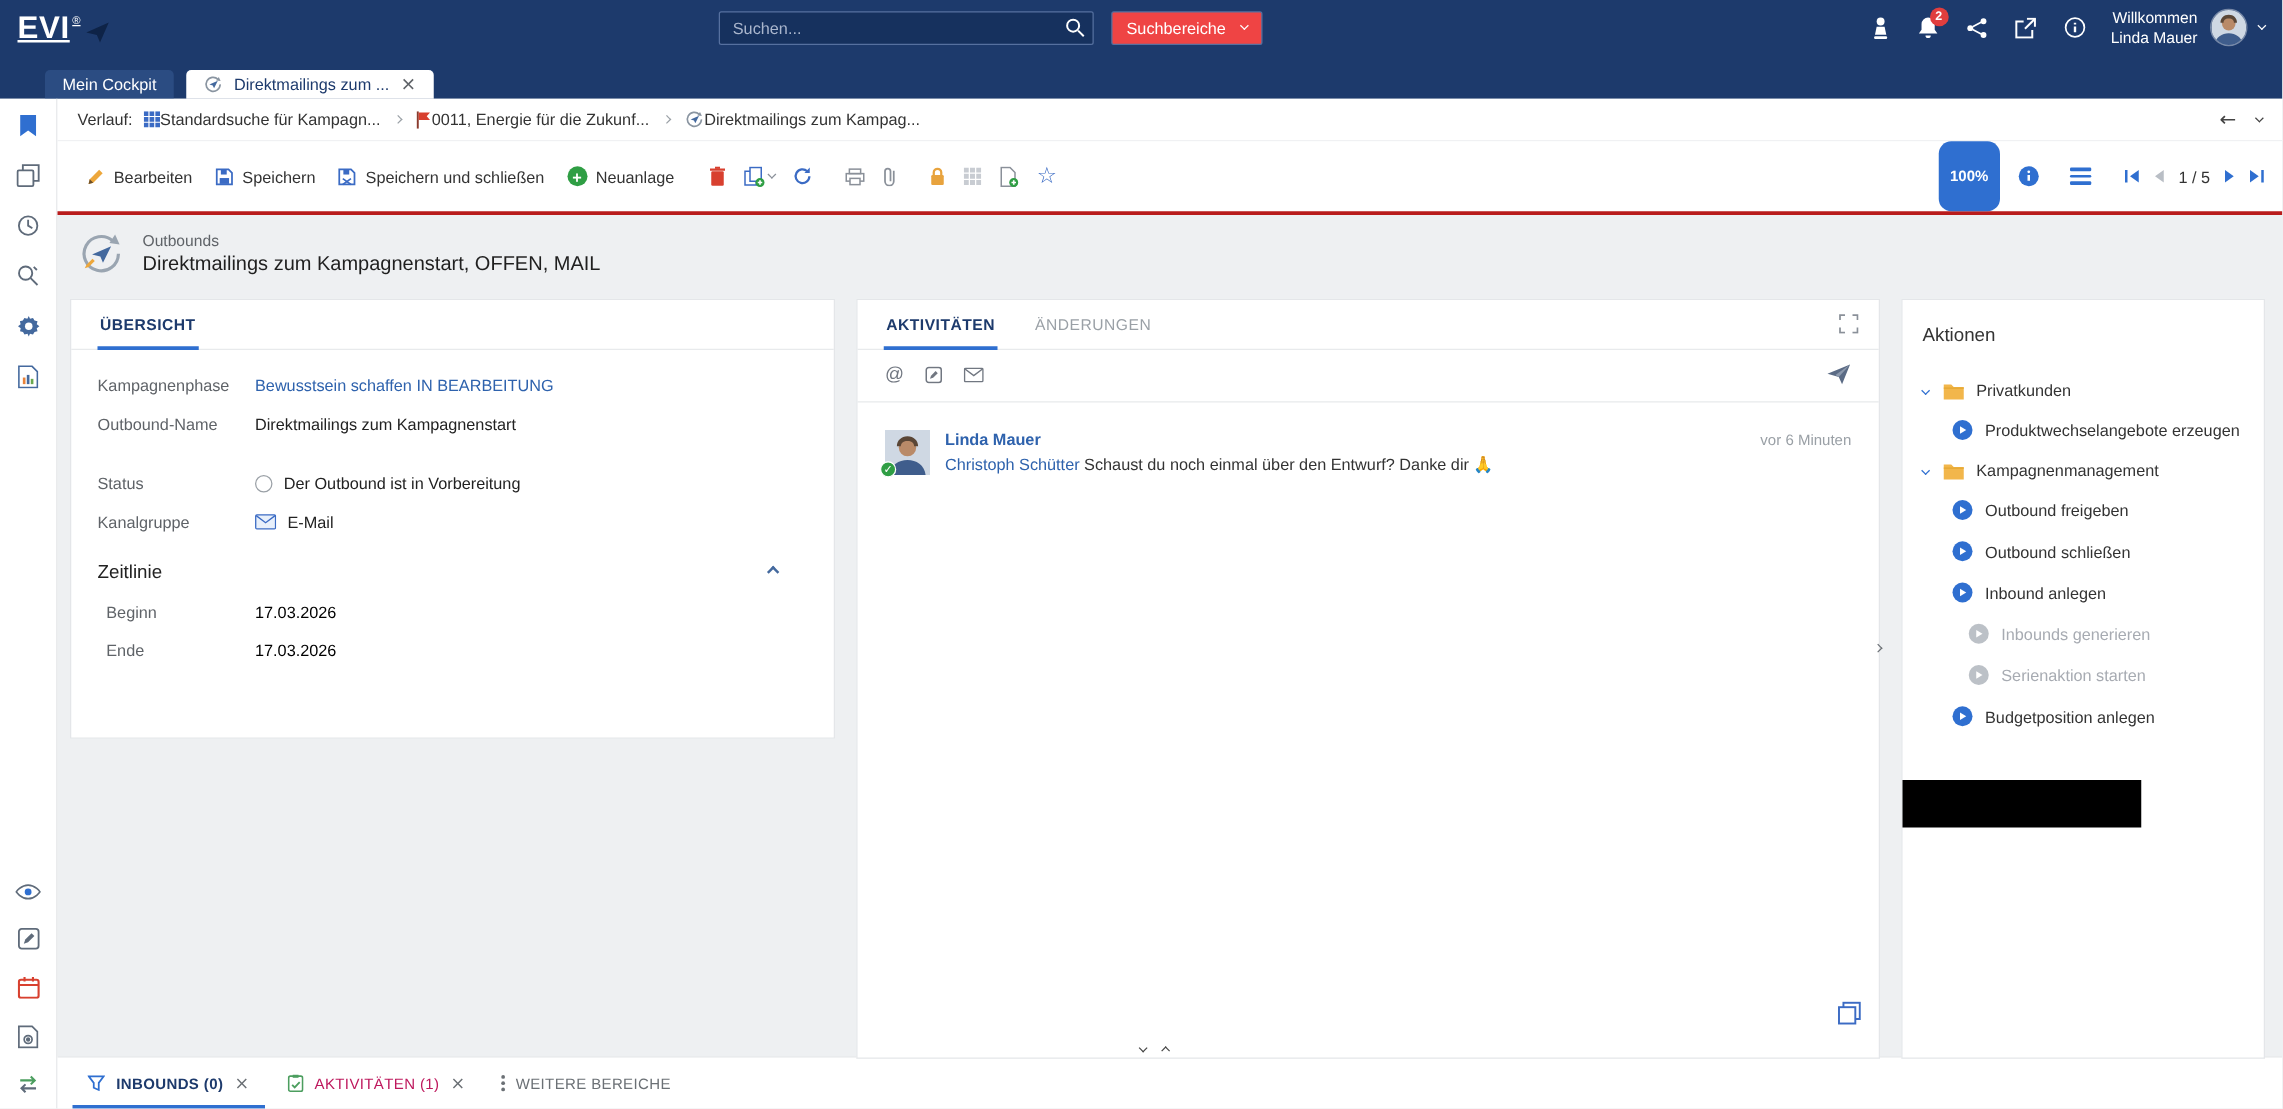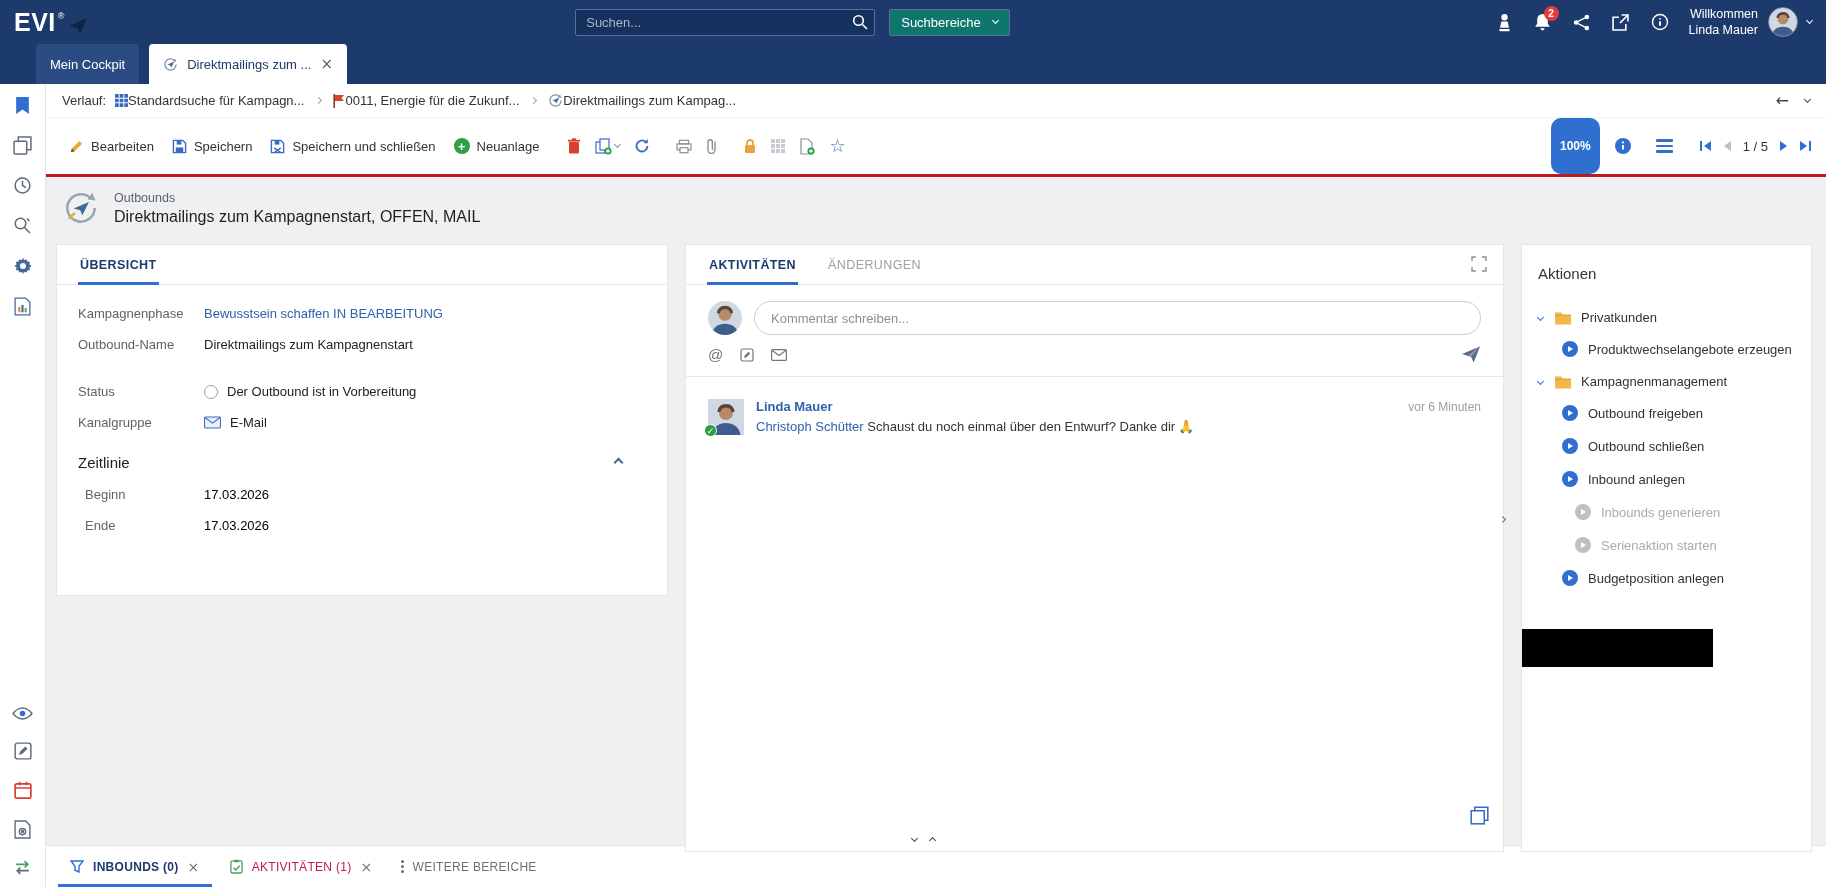--- a/index.html
+++ b/index.html
@@ -1,43 +1,43 @@
 <!DOCTYPE html>
 <html><head>
 <meta charset="utf-8">
 <style>
 *{box-sizing:border-box;margin:0;padding:0;}
 body{font-family:"Liberation Sans",sans-serif;background:#eef0f2;}
 .app{position:relative;width:1826px;height:887px;display:flex;flex-direction:column;overflow:hidden;background:#eef0f2;}
 
 
 .topbar{flex:0 0 44px;background:#1d3a6c;display:flex;align-items:center;padding:0 14px;color:#fff;}
-.logo{display:flex;align-items:flex-start;gap:2px;cursor:pointer;}
+.logo{display:flex;align-items:flex-start;gap:2px;cursor:pointer;text-decoration:underline;}
 .logo-text{font-size:25px;font-weight:700;letter-spacing:.5px;line-height:1;}
 .logo-reg{font-size:9px;margin-top:1px;}
 .logo-plane{margin-top:5px;margin-left:2px;}
 .search-wrap{margin-left:auto;position:relative;width:300px;}
 .search-input{width:100%;height:27px;background:#16315e;border:1px solid #56709f;border-radius:2px;color:#fff;font-size:13px;padding:0 32px 0 10px;font-family:inherit;}
 .search-input::placeholder{color:#aab6cd;}
 .search-btn{position:absolute;right:7px;top:5px;cursor:pointer;display:flex;}
-.scope-select{margin-left:14px;height:27px;background:#0f766e;border:1px solid #56709f;border-radius:2px;display:flex;align-items:center;gap:12px;padding:0 11px;font-size:13px;cursor:pointer;}
+.scope-select{margin-left:14px;height:27px;background:#ef4444;border:1px solid #56709f;border-radius:2px;display:flex;align-items:center;gap:12px;padding:0 11px;font-size:13px;cursor:pointer;}
 .top-icons{margin-left:auto;display:flex;align-items:center;gap:22px;}
 .icon-btn{position:relative;cursor:pointer;display:flex;align-items:center;}
 .badge{position:absolute;top:-7px;right:-8px;background:#e03e3e;color:#fff;font-size:10px;min-width:15px;height:15px;border-radius:8px;display:flex;align-items:center;justify-content:center;padding:0 3px;font-weight:700;}
 .welcome{margin-left:20px;text-align:right;font-size:12.5px;line-height:1.3;}
 .avatar{width:30px;height:30px;border-radius:50%;overflow:hidden;flex:0 0 auto;margin-left:10px;cursor:pointer;border:1px solid rgba(255,255,255,.4);}
 .chev{display:inline-block;width:7px;height:7px;border-right:2px solid currentColor;border-bottom:2px solid currentColor;transform:rotate(45deg);}
 .chev.up{transform:rotate(225deg);}
 .chev.right{transform:rotate(-45deg);}
 .chev.sm{width:5px;height:5px;border-width:1.5px;}
 .user-chev{margin-left:9px;margin-top:-4px;cursor:pointer;color:#fff;}
 
 
 .tabbar{flex:0 0 35px;background:#1d3a6c;display:flex;align-items:flex-end;padding-left:36px;gap:10px;}
-.tab{height:40px;display:flex;align-items:center;gap:9px;padding:0 14px;font-size:13px;border-radius:4px 4px 0 0;cursor:pointer;}
+.tab{height:23px;display:flex;align-items:center;gap:9px;padding:0 14px;font-size:13px;border-radius:4px 4px 0 0;cursor:pointer;}
 .tab-inactive{background:#2b4c82;color:#fff;}
 .tab-active{background:#fff;color:#1d3a6c;}
 .tab-close{color:#5f6368;font-size:15px;line-height:1;cursor:pointer;font-family:"DejaVu Sans",sans-serif;}
 
 
 .main-row{flex:1;display:flex;min-height:0;}
 .rail{flex:0 0 46px;background:#fff;border-right:1px solid #e3e5e8;display:flex;flex-direction:column;align-items:center;padding:12px 0 12px;gap:21px;}
 .rail .spacer{flex:1;}
 .rail-icon{cursor:pointer;display:flex;}
 .work{flex:1;display:flex;flex-direction:column;min-width:0;}
@@ -545,31 +545,20 @@
           <div class="card-tabs">
             <span class="card-tab active">AKTIVITÄTEN</span>
             <span class="card-tab idle">ÄNDERUNGEN</span>
             <span class="expand-btn">
               <svg width="16" height="16" viewBox="0 0 16 16" fill="none" stroke="#8a9099" stroke-width="1.4">
                   <path d="M1 5V1h4M11 1h4v4M15 11v4h-4M5 15H1v-4"></path>
                 </svg>
             </span>
           </div>
 
-          <div class="composer">
-            <span class="comp-avatar">
-              <svg viewBox="0 0 36 36" width="100%" height="100%">
-                  <rect width="36" height="36" fill="#cfd8e3"></rect>
-                  <circle cx="18" cy="14" r="7" fill="#b98a68"></circle>
-                  <path d="M18 5c-5 0-8.5 3.5-8.5 8h3.2c0-2 1.3-4.2 5.3-4.2s5.3 2.2 5.3 4.2h3.2c0-4.5-3.5-8-8.5-8z" fill="#5a4636"></path>
-                  <path d="M3.5 36c1-8 7.5-12 14.5-12s13.5 4 14.5 12z" fill="#3f5d8c"></path>
-                </svg>
-            </span>
-            <input class="comp-input" placeholder="Kommentar schreiben..." style="">
-          </div>
           <div class="comp-tools">
             <span class="at-glyph">@</span>
             <span style="display:flex;cursor:pointer;">
               <svg width="14" height="14" viewBox="0 0 14 14" fill="none" stroke="#717781" stroke-width="1.2">
                   <rect x="1" y="1" width="12" height="12" rx="2"></rect>
                   <path d="M4 10l.8-2.5L8.5 3.8l1.7 1.7L6.5 9.2z" fill="#717781" stroke="none"></path>
                 </svg>
             </span>
             <span style="display:flex;cursor:pointer;">
               <svg width="16" height="12" viewBox="0 0 16 12" fill="none" stroke="#717781" stroke-width="1.2">

